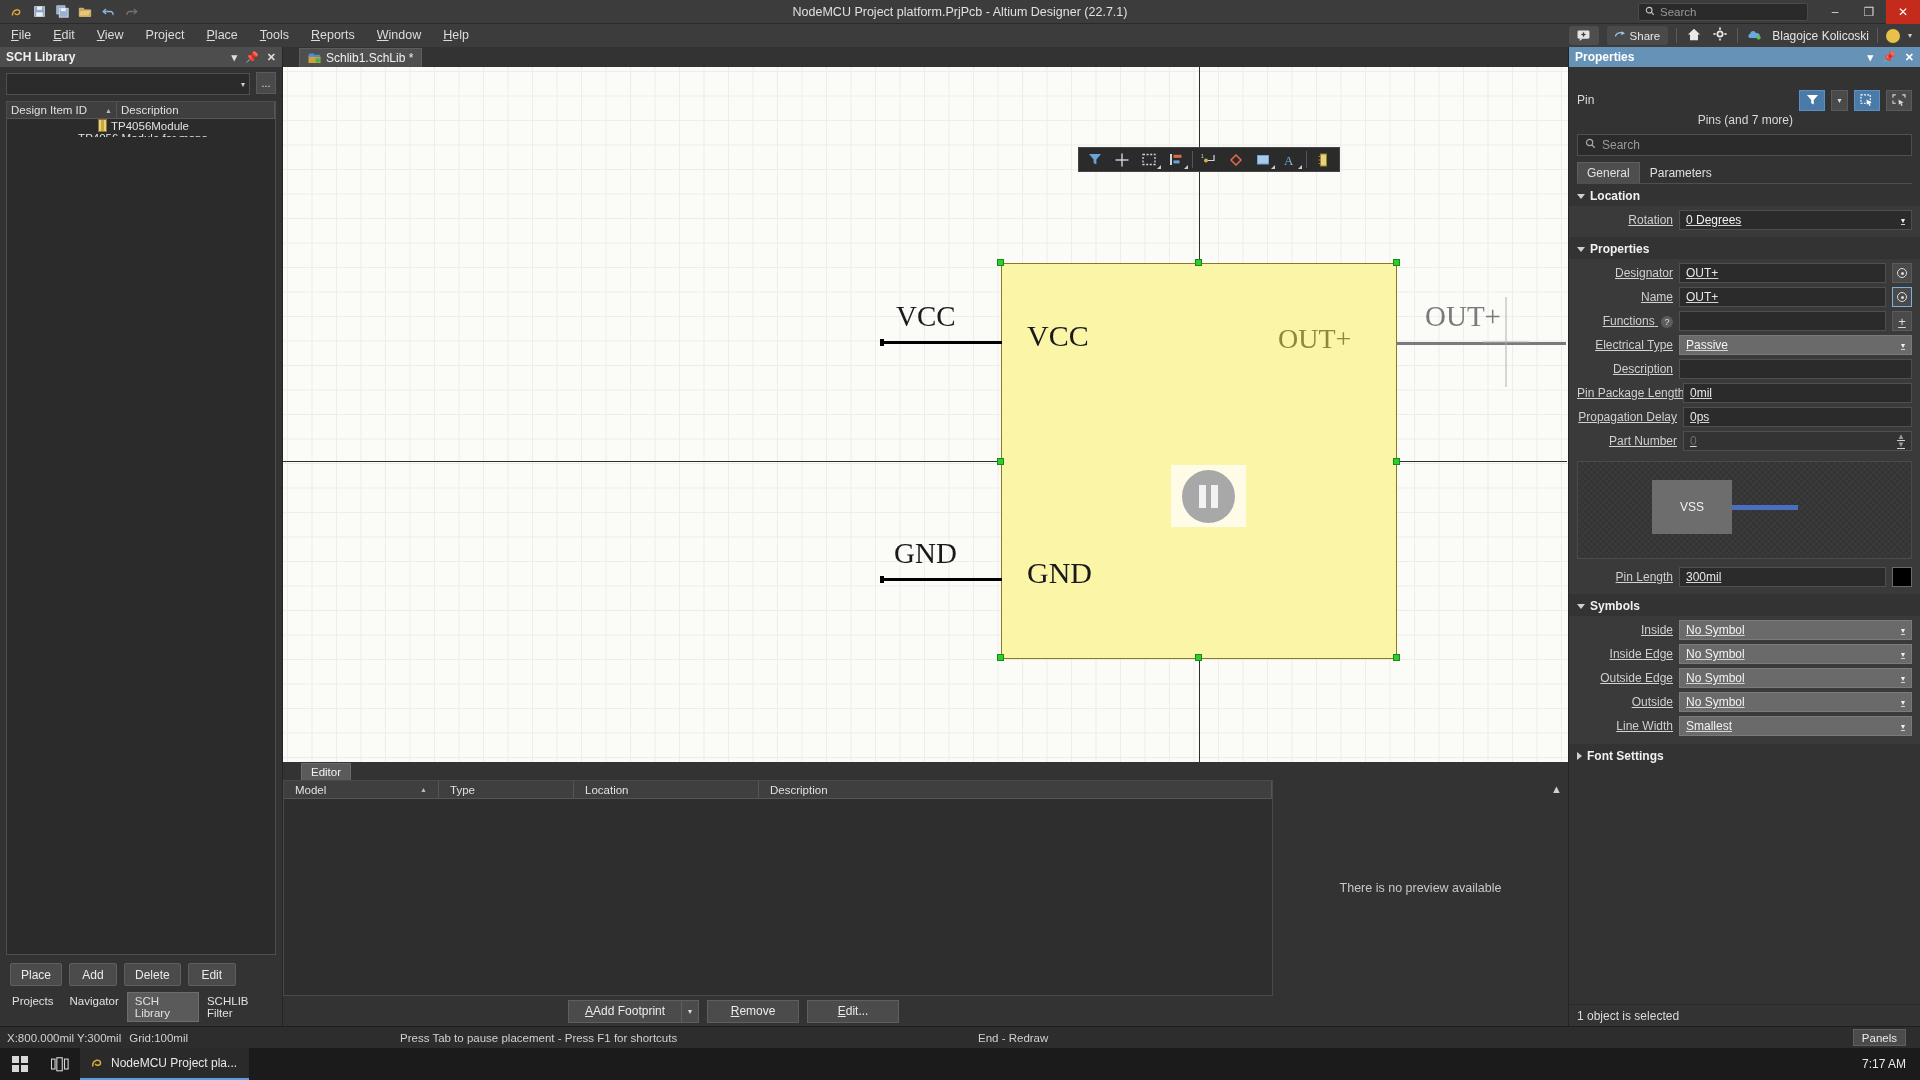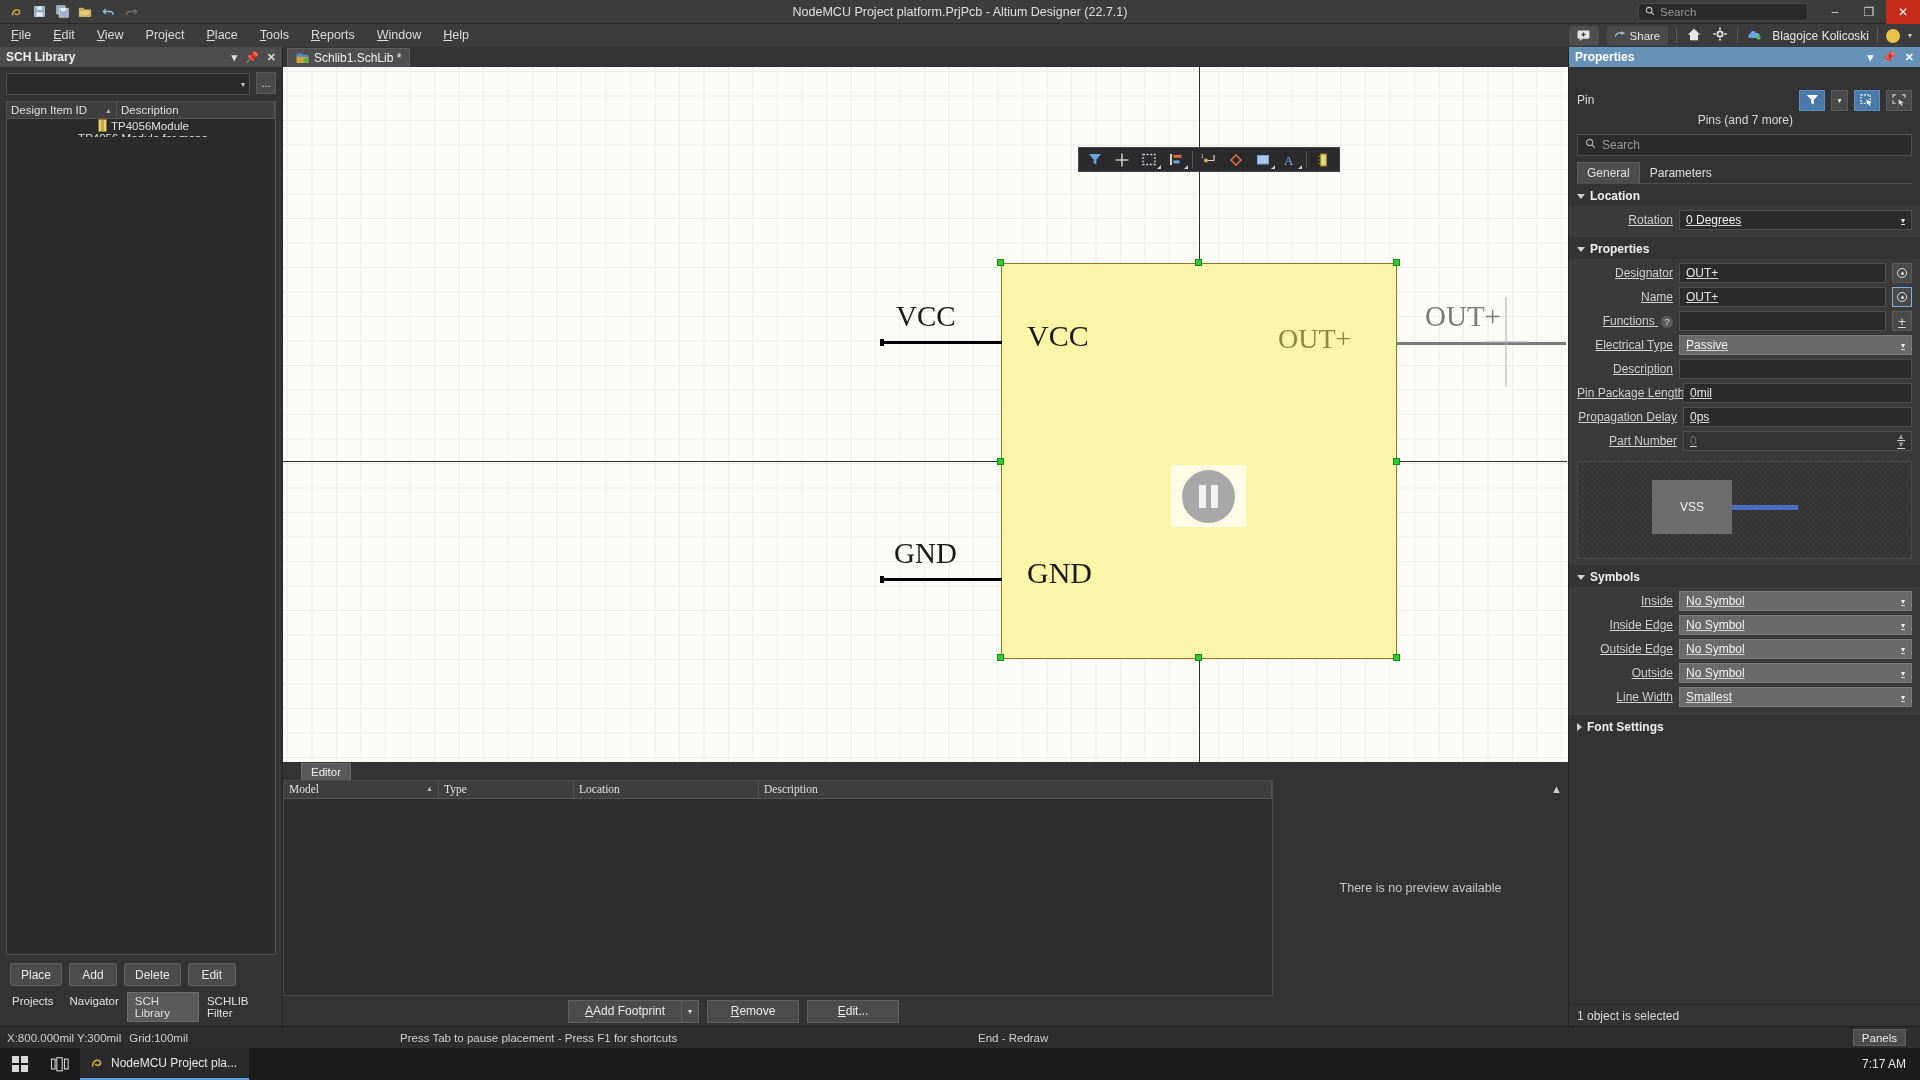--- a/index.html
+++ b/index.html
@@ -111,21 +111,21 @@
   .lp-tab {
     font-size: 11.5px; color: #e0e0e0; padding: 2px 7px; border: 1px solid transparent;
   }
   .lp-tab.active { background: #5a5a5a; border: 1px solid #6d6d6d; }
 
   
   .center { flex: 1; display: flex; flex-direction: column; min-width: 0; background: #333; }
   .doctabs { height: 20px; background: #333333; display: flex; align-items: flex-end; padding-left: 4px; flex: none; }
   .doctab {
     height: 19px; background: #4f4f4f; border: 1px solid #5e5e5e; border-bottom: none;
-    display: flex; align-items: center; gap: 5px; padding: 4px 8px; font-size: 12px; color: #f0f0f0;
+    display: flex; align-items: center; gap: 5px; padding: 4px 8px; font-size: 12px; color: #f0f0f0; margin-left: 12px;
   }
   .doctab-ic { width: 13px; height: 12px; position: relative; flex: none; }
 
   .canvaswrap { flex: 1; position: relative; background: #fafaf7; margin: 0 0 0 0; min-height: 0; overflow: hidden; }
   .grid-bg {
     position: absolute; inset: 0;
     background-color: #fbfbf8;
     background-image:
       linear-gradient(to right, #ededea 1px, transparent 1px),
       linear-gradient(to bottom, #ededea 1px, transparent 1px),
@@ -174,22 +174,22 @@
   
   .editorstrip { height: 18px; background: #333; display: flex; align-items: flex-end; padding-left: 18px; flex: none; }
   .editortab {
     height: 17px; background: #5a5a5a; border: 1px solid #6b6b6b; border-bottom: none;
     padding: 0 9px; font-size: 11.5px; color: #f2f2f2; display: flex; align-items: center; margin-top: 35px;
   }
   .bottompane { height: 216px; background: #333; display: flex; flex: none; position: relative; }
   .bp-table { width: 990px; margin: 0 0 0 0; border: 1px solid #4a4a4a; background: #2e2e2e; }
   .bp-thead { height: 18px; background: #3f3f3f; display: flex; border-bottom: 1px solid #555; }
   .bp-th {
-    font-size: 11.5px; color: #e0e0e0; line-height: 18px; padding: 0 5px;
-    border-right: 1px solid #555; display: flex; align-items: flex-end; font-family: Liberation Serif, serif;
+    font-size: 11.5px; color: #e0e0e0; line-height: 18px; padding: 0 11px;
+    border-right: 1px solid #555; display: flex; align-items: flex-start;
   }
   .bp-th .sortarrow { margin-left: auto; font-size: 7px; color: #bbb; }
   .bp-preview {
     flex: 1; display: flex; align-items: center; justify-content: center;
     font-size: 12.5px; color: #c8c8c8;
   }
   .bp-collapse { position: absolute; right: 6px; top: 3px; font-size: 11px; color: #cfcfcf; }
   .bottombar { height: 30px; display: flex; align-items: center; gap: 8px; padding-left: 285px; flex: none; background: #333; }
   .btn-split { display: flex; }
   .btn-split .b1 {
@@ -758,20 +758,25 @@
           </div>
         </div>
 
         <div class="preview-box">
           <div class="pv-rect">
             <span>VSS</span>
           </div>
           <div class="pv-wire"></div>
         </div>
 
+        <div class="prow" style="padding-bottom:7px">
+          <div class="plabel">Pin Length</div>
+          <div class="pfield">300mil</div>
+          <div class="swatch"></div>
+        </div>
       </div>
 
       <div class="rp-section">
         <span class="tri-down"></span>
         <span>Symbols</span>
       </div>
       <div class="rp-body" style="padding-bottom:6px">
         <div class="prow">
           <div class="plabel">Inside</div>
           <div class="pselect">

